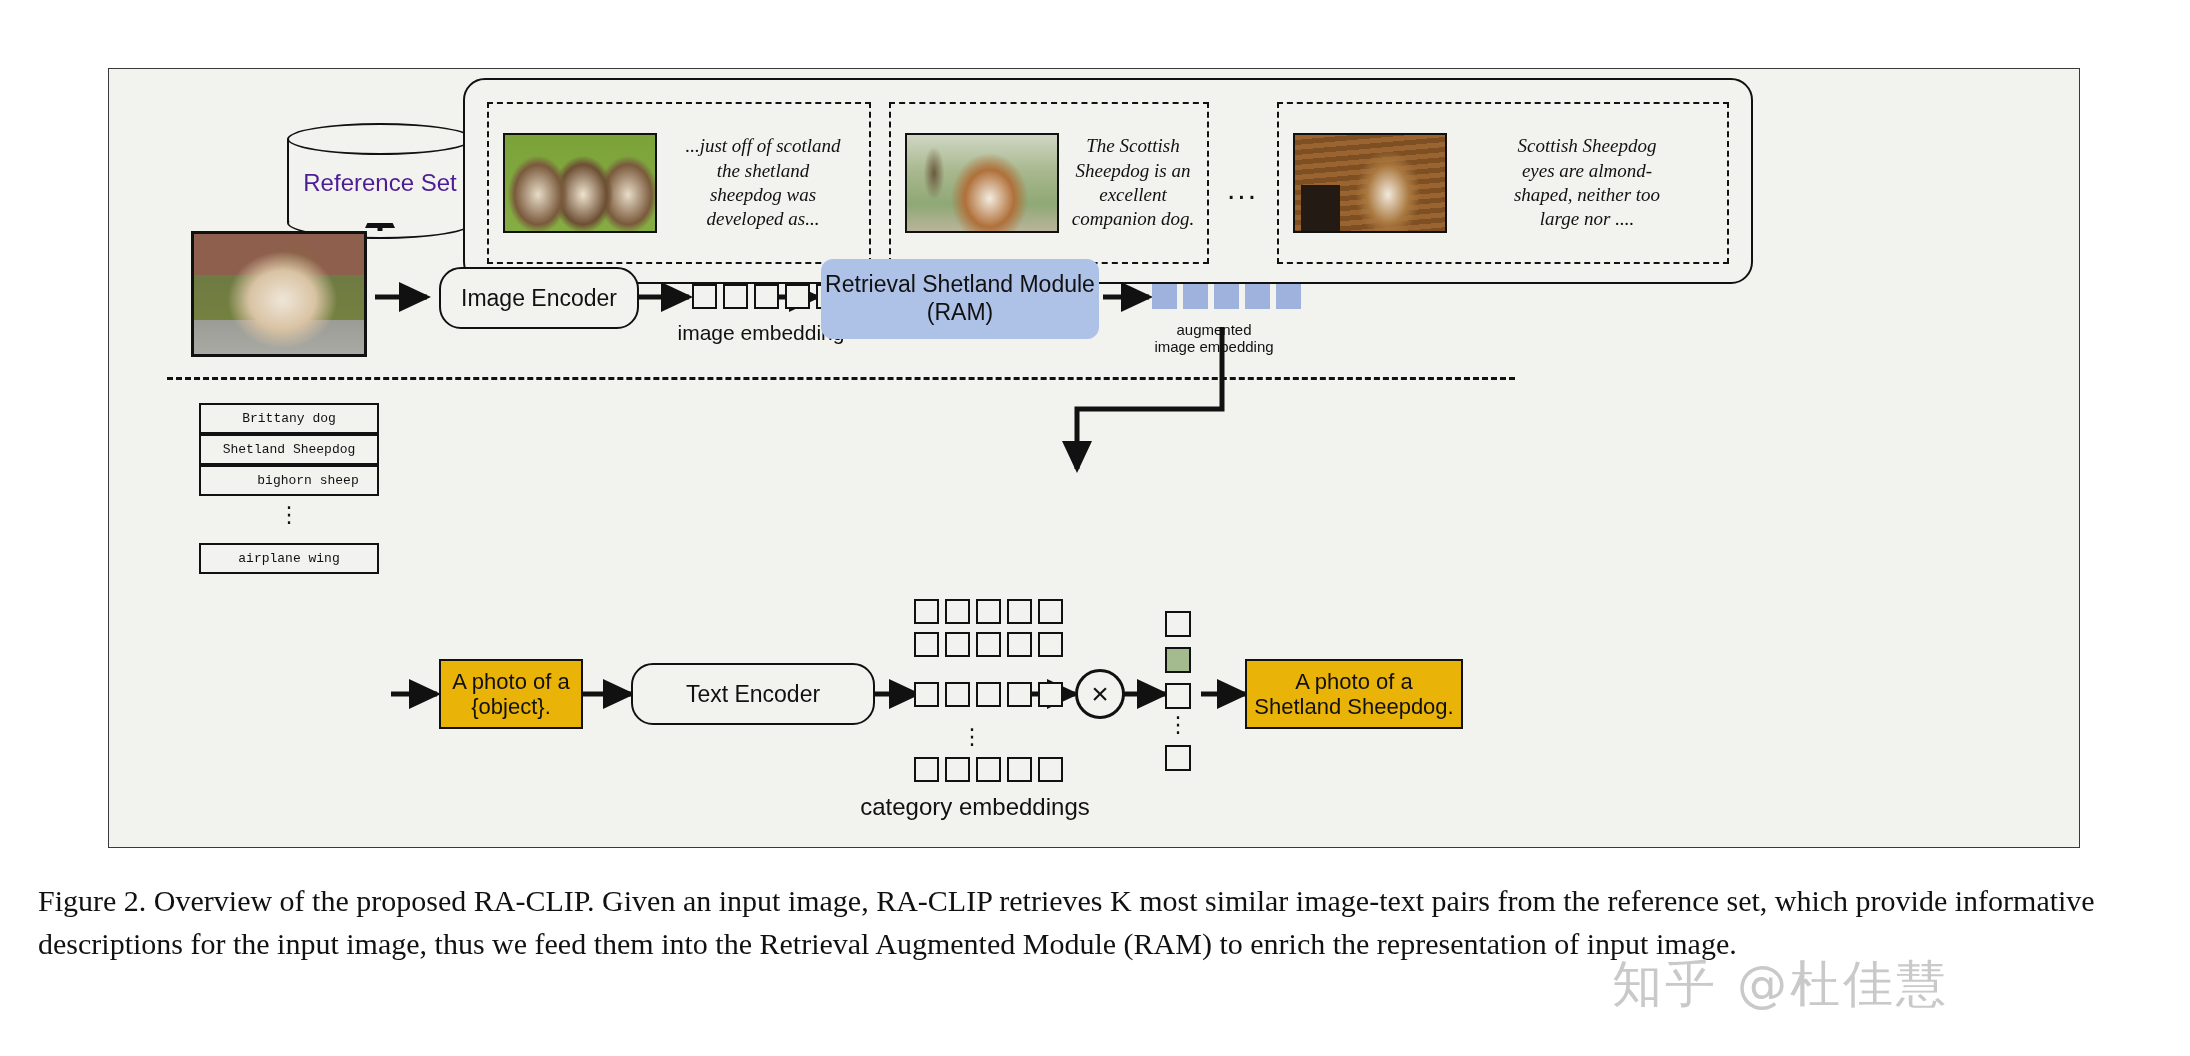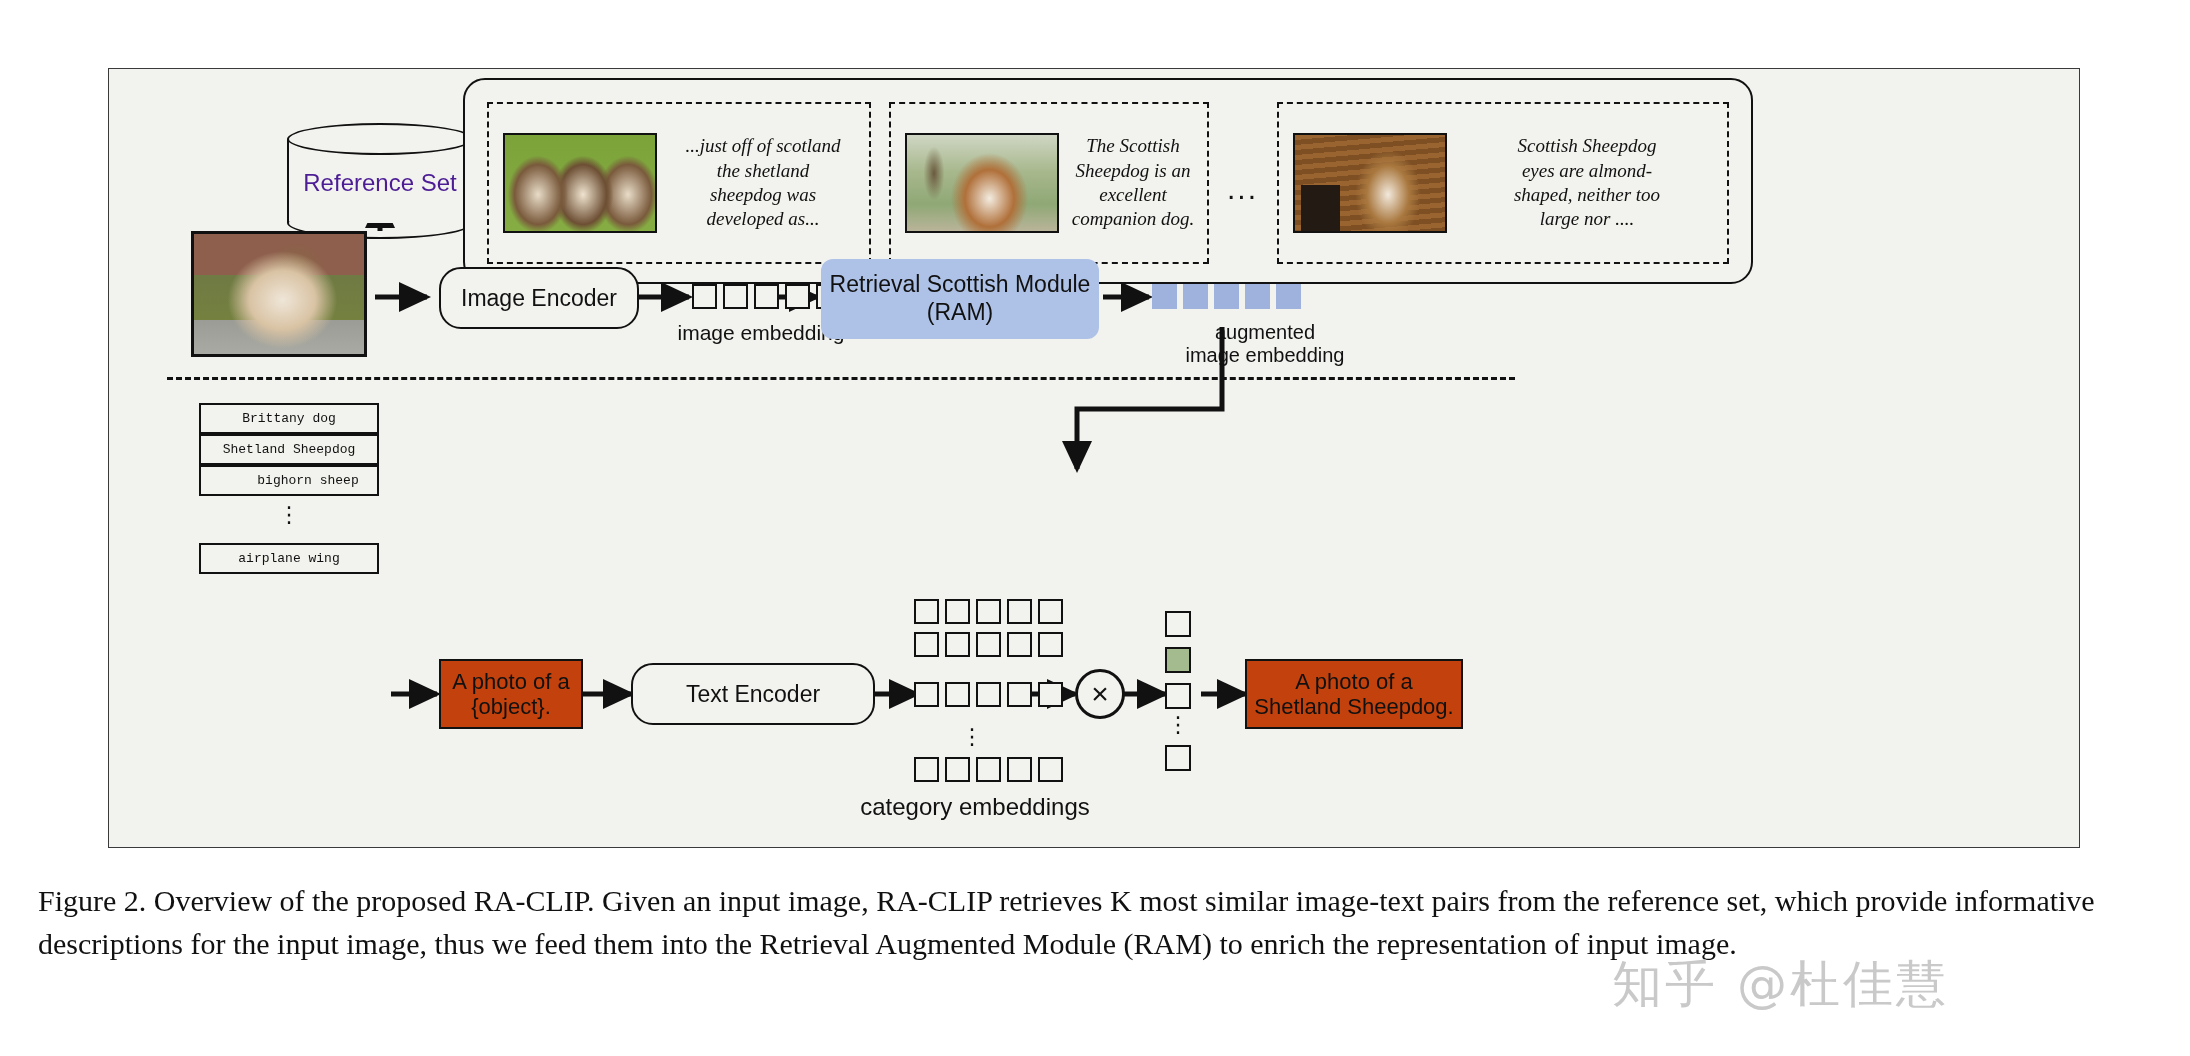--- a/index.html
+++ b/index.html
@@ -54,21 +54,21 @@
   #reference-set .cyl-txt{
     position:absolute;left:0;top:46px;width:186px;
     font-size:24px;color:#4c1d95;text-align:center;
   }
   
   .rbox{
     border:2.5px solid #111;border-radius:22px;background:#f2f2ee;
     display:flex;align-items:center;justify-content:center;
   }
   .sqbox{
-    border:2.5px solid #111;background:#c2410c;
+    border:2.5px solid #111;background:#eab308;
     display:flex;align-items:center;justify-content:center;
   }
   
   #retrieved-panel{
     left:354px;top:9px;width:1290px;height:206px;
     border:2.5px solid #111;border-radius:22px;background:#f2f2ee;
   }
   .pair-card{
     position:absolute;top:22px;height:162px;
     border:2.5px dashed #111;background:#f2f2ee;
@@ -270,32 +270,32 @@
   <div class="emb-row" style="left:583px;top:215px;">
     <div class="emb-sq"></div>
     <div class="emb-sq"></div>
     <div class="emb-sq"></div>
     <div class="emb-sq"></div>
     <div class="emb-sq"></div>
   </div>
   <div class="blk lbl" style="left:542px;top:252px;width:220px;font-size:21px;">image embedding</div>
 
   <div class="blk" id="ram-block">
-    <span>Retrieval Scottish Module
+    <span>Retrieval Shetland Module
 (RAM)</span>
   </div>
 
   <div class="emb-row" style="left:1043px;top:215px;">
     <div class="emb-sq filled"></div>
     <div class="emb-sq filled"></div>
     <div class="emb-sq filled"></div>
     <div class="emb-sq filled"></div>
     <div class="emb-sq filled"></div>
   </div>
-  <div class="blk lbl" style="left:1045px;top:252px;width:222px;font-size:20px;text-align:center;">augmented
+  <div class="blk lbl" style="left:994px;top:252px;width:222px;font-size:15px;text-align:center;">augmented
 image embedding</div>
 
   <div class="blk" id="divider"></div>
 
   <div class="cat-item" style="top:334px;">Brittany dog</div>
   <div class="cat-item" style="top:365px;">Shetland Sheepdog</div>
   <div class="cat-item" style="top:396px;padding-left:38px;">bighorn sheep</div>
   <div class="vdots blk" style="left:90px;top:440px;width:180px;">⋮</div>
   <div class="cat-item" style="top:474px;">airplane wing</div>
 

